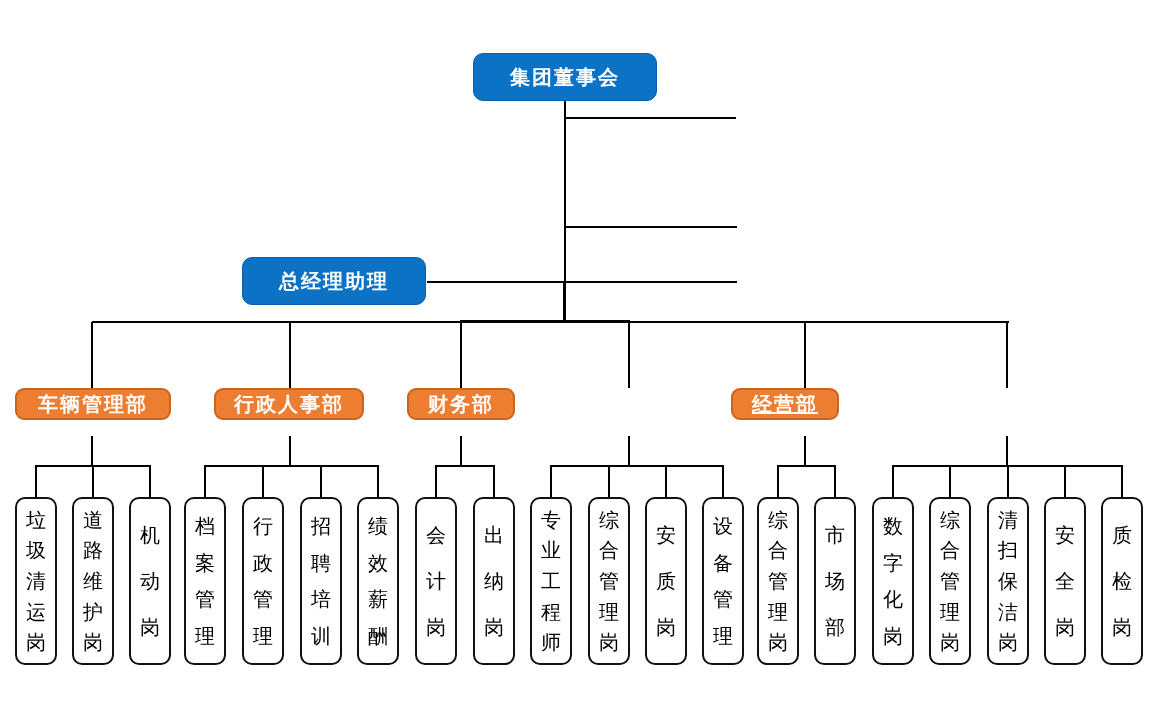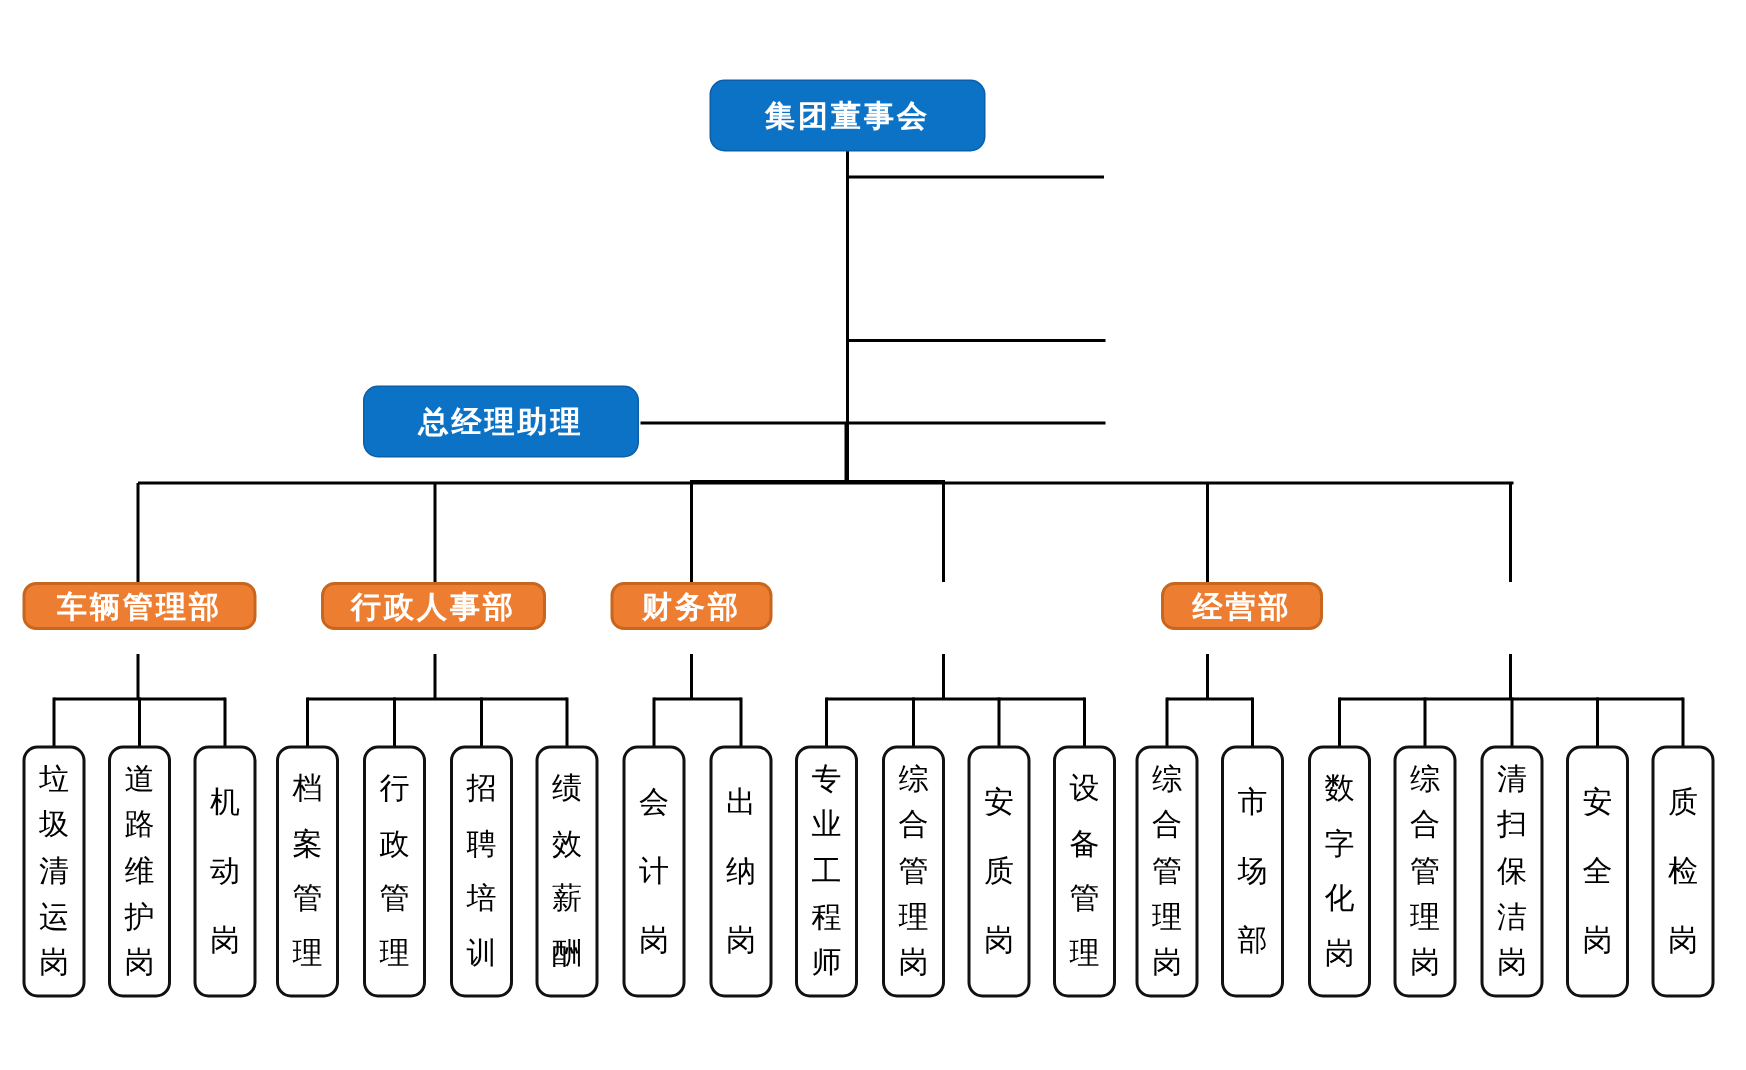--- a/index.html
+++ b/index.html
@@ -120,21 +120,21 @@
   <div class="vl" style="left:1007px;top:465px;height:33px;"></div>
   <div class="vl" style="left:1064px;top:465px;height:33px;"></div>
   <div class="vl" style="left:1121px;top:465px;height:33px;"></div>
 
   <div class="box blue" style="left:473px;top:53px;text-align:center;">集团董事会</div>
   <div class="box blue" style="left:242px;top:257px;">总经理助理</div>
 
   <div class="box orange" style="left:15px;top:388px;width:156px;">车辆管理部</div>
   <div class="box orange" style="left:214px;top:388px;width:150px;">行政人事部</div>
   <div class="box orange" style="left:407px;top:388px;width:108px;">财务部</div>
-  <div class="box orange" style="left:774px;top:388px;width:108px;">经营部</div>
+  <div class="box orange" style="left:731px;top:388px;width:108px;text-decoration:underline;">经营部</div>
 
   <div class="leaf" style="left:15px;">
       <span>垃</span>
       <span>圾</span>
       <span>清</span>
       <span>运</span>
       <span>岗</span>
     </div>
   <div class="leaf" style="left:72px;">
       <span>道</span>

